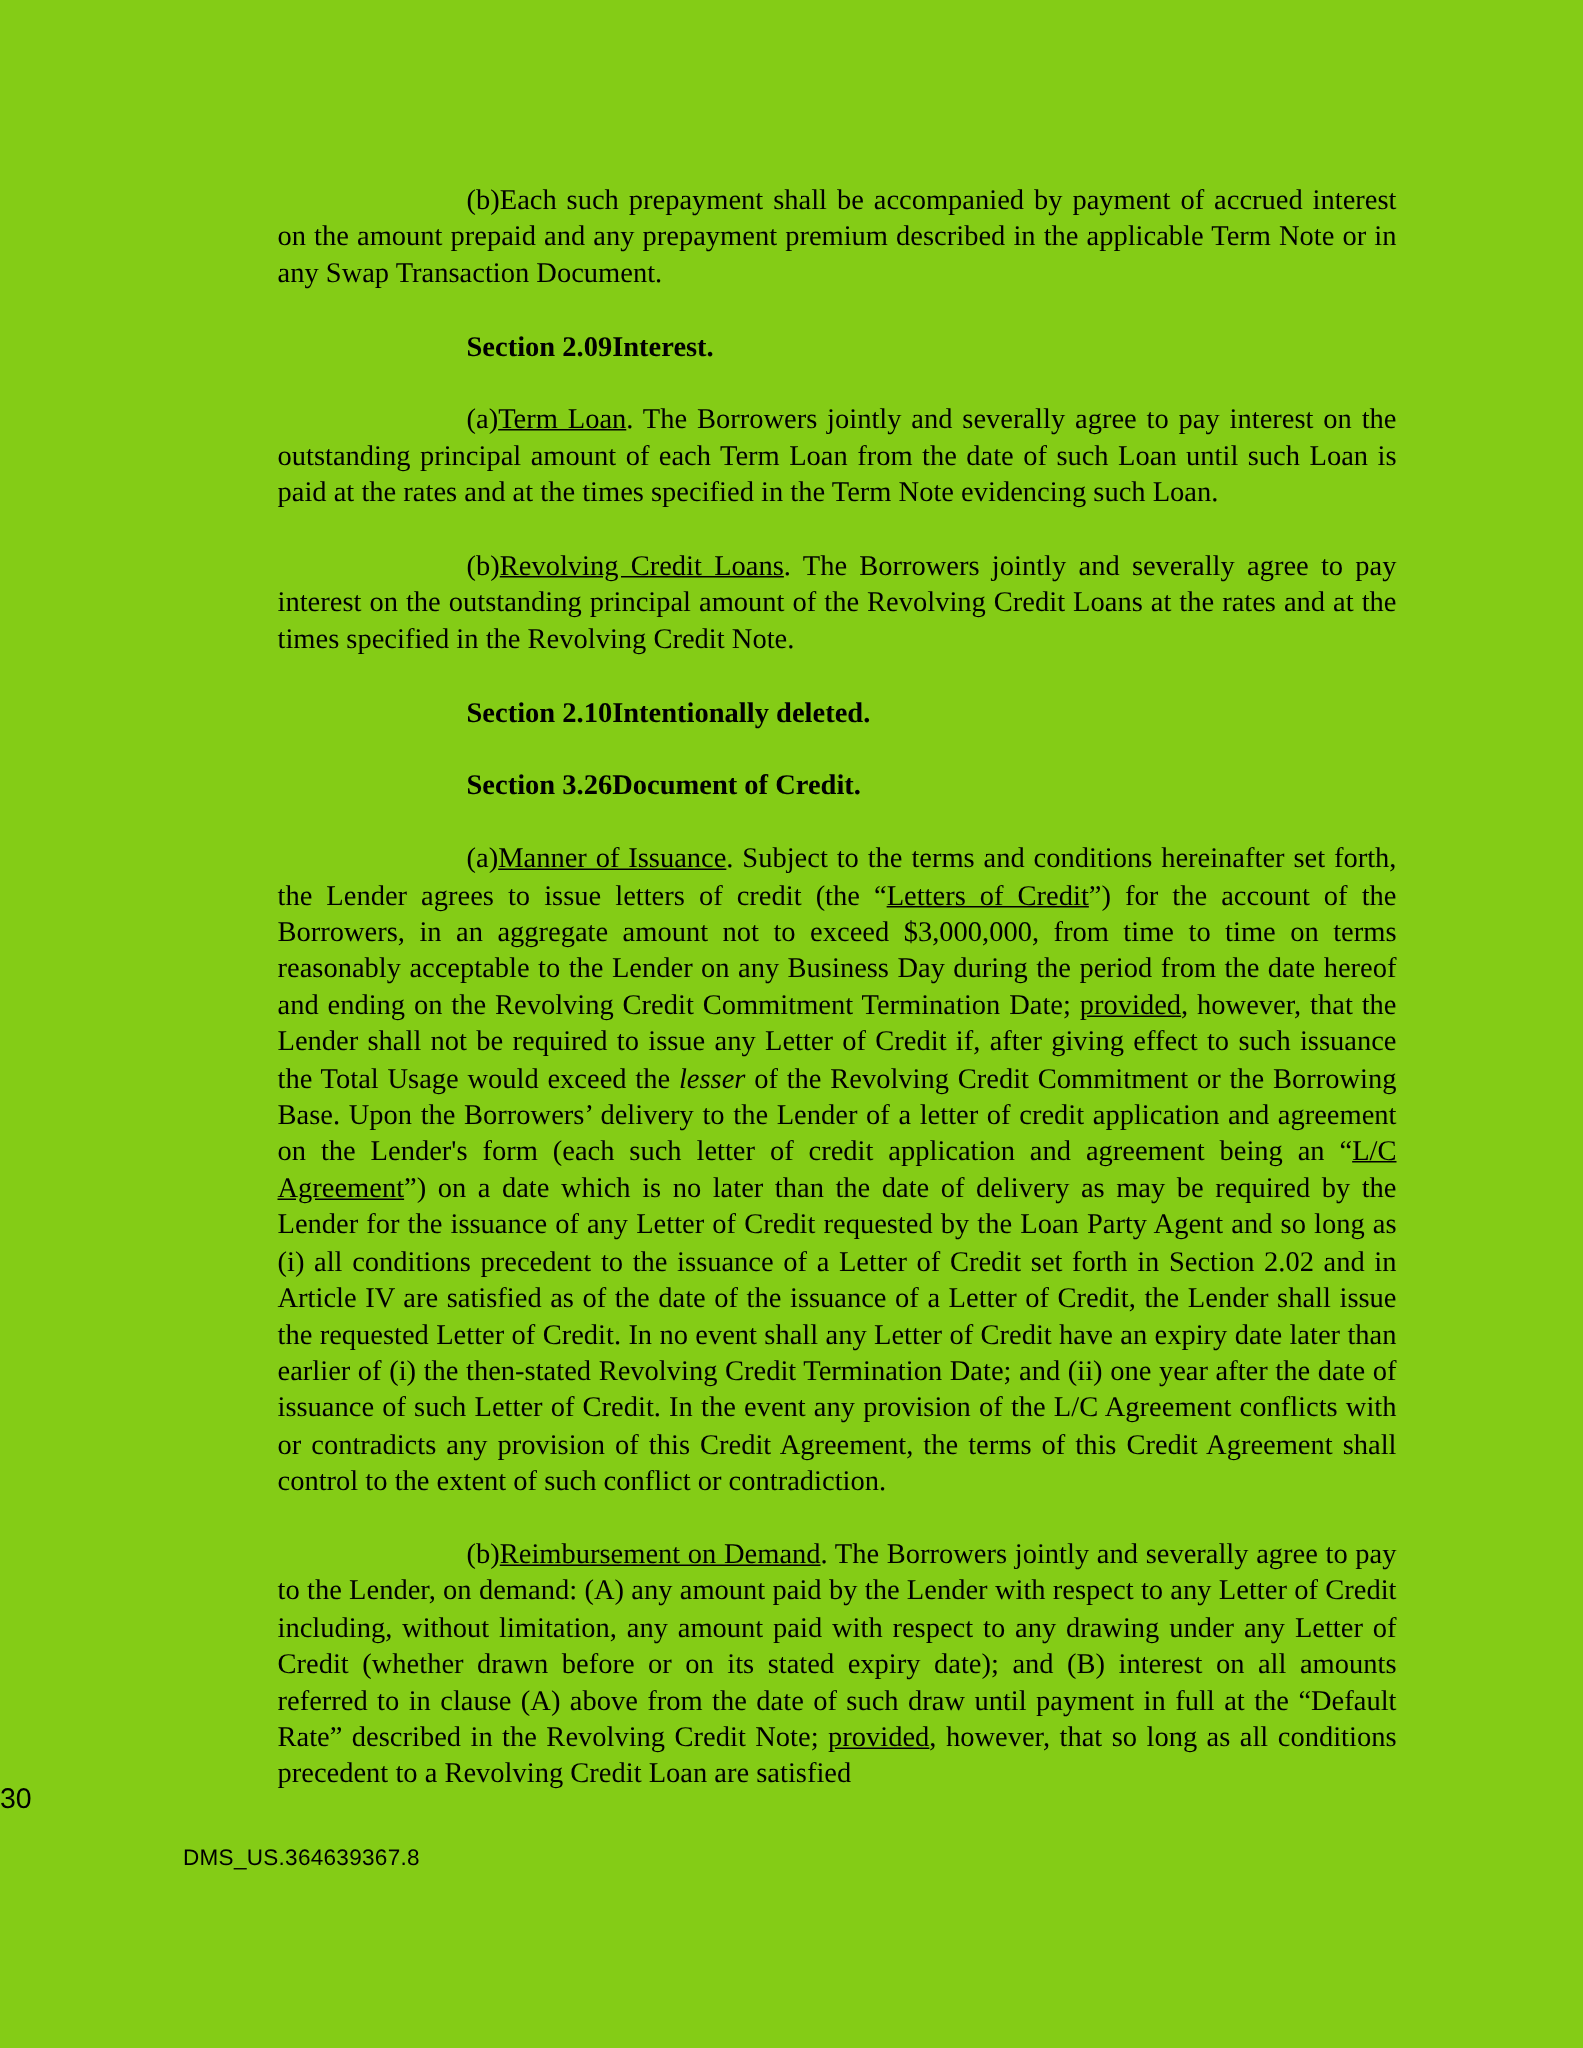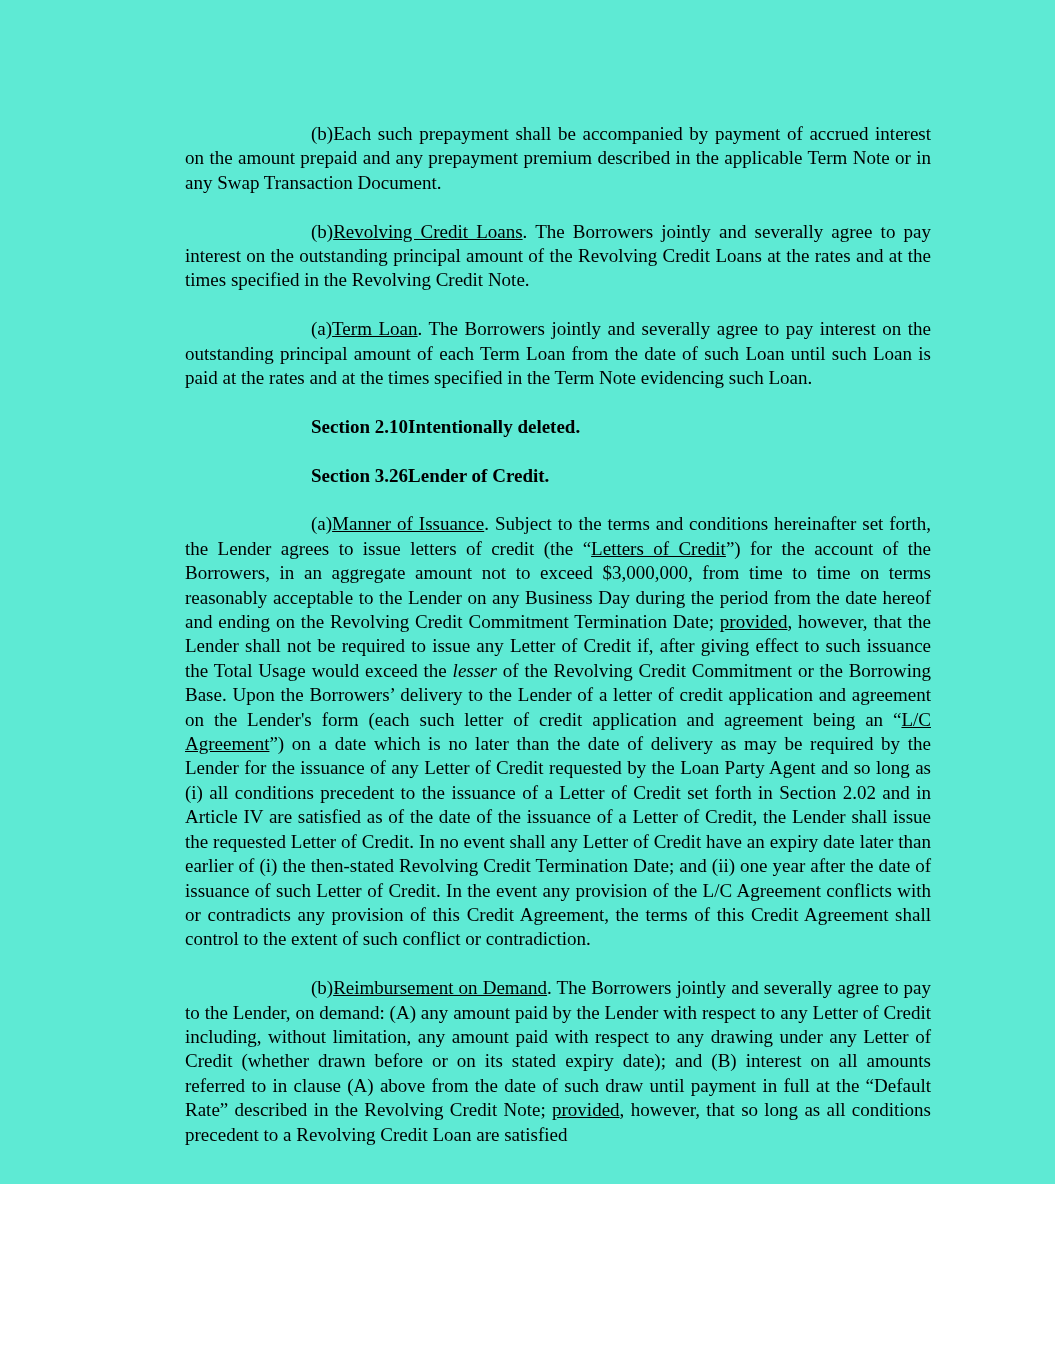--- a/index.html
+++ b/index.html
@@ -3,22 +3,22 @@
 <meta charset="utf-8">
 <style>
   html, body {
     margin: 0;
     padding: 0;
     background: #ffffff;
   }
   .page {
     position: relative;
     width: 1055px;
-    height: 1184px;
-    background: #5eead4;
+    height: 1365px;
+    background: #84cc16;
     color: #000000;
     font-family: "Liberation Serif", "DejaVu Serif", serif;
     overflow: hidden;
   }
   .content {
     position: absolute;
     left: 185px;
     top: 122px;
     width: 746px;
   }
@@ -60,22 +60,23 @@
     font-size: 15px;
     letter-spacing: 0.2px;
   }
 </style>
 </head>
 <body>
 
 <div class="page">
   <div class="content">
       <p class="para"><span class="marker">(b)</span><span>Each such prepayment shall be accompanied by payment of accrued interest on the amount prepaid and any prepayment premium described in the applicable Term Note or in any Swap Transaction Document.</span></p>
+      <p class="heading"><span class="marker-h">Section 2.09</span><span>Interest.</span></p>
+      <p class="para"><span class="marker">(a)</span><span class="u">Term Loan</span><span>.  The Borrowers jointly and severally agree to pay interest on the outstanding principal amount of each Term Loan from the date of such Loan until such Loan is paid at the rates and at the times specified in the Term Note evidencing such Loan.</span></p>
       <p class="para"><span class="marker">(b)</span><span class="u">Revolving Credit Loans</span><span>.  The Borrowers jointly and severally agree to pay interest on the outstanding principal amount of the Revolving Credit Loans at the rates and at the times specified in the Revolving Credit Note.</span></p>
-      <p class="para"><span class="marker">(a)</span><span class="u">Term Loan</span><span>.  The Borrowers jointly and severally agree to pay interest on the outstanding principal amount of each Term Loan from the date of such Loan until such Loan is paid at the rates and at the times specified in the Term Note evidencing such Loan.</span></p>
       <p class="heading"><span class="marker-h">Section 2.10</span><span>Intentionally deleted.</span></p>
-      <p class="heading"><span class="marker-h">Section 3.26</span><span>Lender of Credit.</span></p>
+      <p class="heading"><span class="marker-h">Section 3.26</span><span>Document of Credit.</span></p>
       <p class="para"><span class="marker">(a)</span><span class="u">Manner of Issuance</span><span>.  Subject to the terms and conditions hereinafter set forth, the Lender agrees to issue letters of credit (the “</span><span class="u">Letters of Credit</span><span>”) for the account of the Borrowers, in an aggregate amount not to exceed $3,000,000, from time to time on terms reasonably acceptable to the Lender on any Business Day during the period from the date hereof and ending on the Revolving Credit Commitment Termination Date; </span><span class="u">provided</span><span>, however, that the Lender shall not be required to issue any Letter of Credit if, after giving effect to such issuance the Total Usage would exceed the </span><span class="bi">lesser</span><span> of the Revolving Credit Commitment or the Borrowing Base.  Upon the Borrowers’ delivery to the Lender of a letter of credit application and agreement on the Lender's form (each such letter of credit application and agreement being an “</span><span class="u">L/C Agreement</span><span>”) on a date which is no later than the date of delivery as may be required by the Lender for the issuance of any Letter of Credit requested by the Loan Party Agent and so long as (i) all conditions precedent to the issuance of a Letter of Credit set forth in Section 2.02 and in Article IV are satisfied as of the date of the issuance of a Letter of Credit, the Lender shall issue the requested Letter of Credit.  In no event shall any Letter of Credit have an expiry date later than earlier of (i) the then-stated Revolving Credit Termination Date; and (ii) one year after the date of issuance of such Letter of Credit.  In the event any provision of the L/C Agreement conflicts with or contradicts any provision of this Credit Agreement, the terms of this Credit Agreement shall control to the extent of such conflict or contradiction.</span></p>
       <p class="para"><span class="marker">(b)</span><span class="u">Reimbursement on Demand</span><span>.  The Borrowers jointly and severally agree to pay to the Lender, on demand: (A) any amount paid by the Lender with respect to any Letter of Credit including, without limitation, any amount paid with respect to any drawing under any Letter of Credit (whether drawn before or on its stated expiry date); and (B) interest on all amounts referred to in clause (A) above from the date of such draw until payment in full at the “Default Rate” described in the Revolving Credit Note; </span><span class="u">provided</span><span>, however, that so long as all conditions precedent to a Revolving Credit Loan are satisfied</span></p>
     </div>
   <div class="page-number">30</div>
   <div class="footer-id">DMS_US.364639367.8</div>
 </div>
 
 </body></html>

